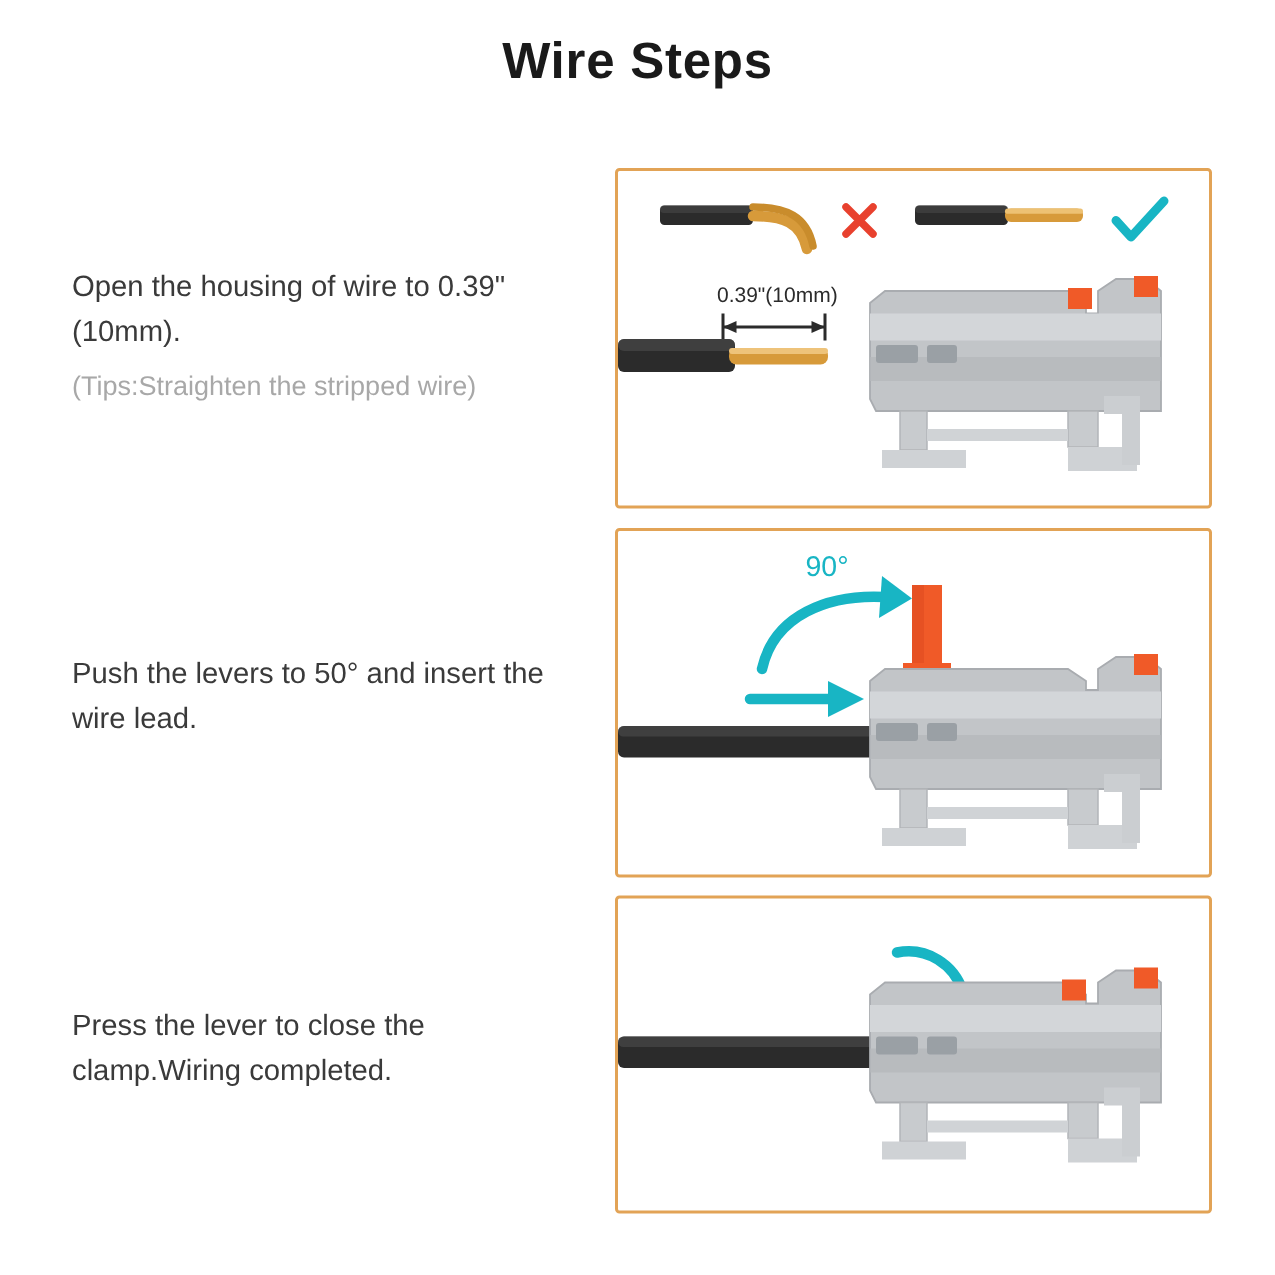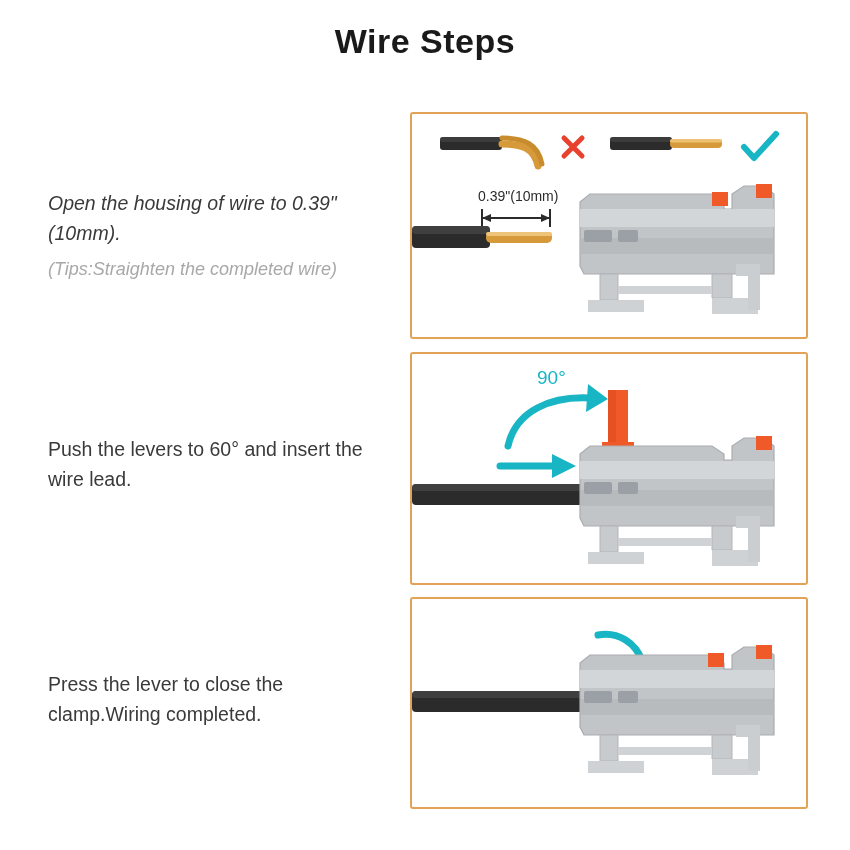--- a/index.html
+++ b/index.html
@@ -42,21 +42,21 @@
   #step-3 { top: 597px; height: 215px; padding-left: 42px; }
 
   .step-text {
     position: absolute;
     left: 48px;
     width: 330px;
     font-size: 19.5px;
     line-height: 30px;
     color: #3a3a3a;
   }
-  #step-1 .step-text { top: 76px; font-style: italic; }
+  #step-1 .step-text { top: 64px; }
   #step-2 .step-text { top: 82px; }
   #step-3 .step-text { top: 72px; }
 
   .step-tip {
     display: block;
     margin-top: 6px;
     color: #a8a8a8;
     font-size: 18px;
     line-height: 30px;
   }
@@ -87,21 +87,21 @@
 </head>
 <body>
 
 <div class="page">
 
   <div class="page-title">Wire Steps</div>
 
   <div class="step-row" id="step-1">
     <div class="step-text">
       <span>Open the housing of wire to 0.39"(10mm).</span>
-      <span class="step-tip">(Tips:Straighten the completed wire)</span>
+      <span class="step-tip">(Tips:Straighten the stripped wire)</span>
     </div>
 
     <div class="panel">
       <svg width="394" height="223" viewBox="0 0 394 223">
 
         <g>
           <rect x="28" y="23" width="62" height="13" rx="3" fill="#2b2b2b"></rect>
           <rect x="28" y="23" width="62" height="5" rx="2.5" fill="#4a4a4a" opacity="0.55"></rect>
           <path d="M90 30 C 110 30, 122 34, 126 52" stroke="#d79a3a" stroke-width="7" fill="none" stroke-linecap="round"></path>
           <path d="M90 24 C 112 24, 126 30, 130 50" stroke="#c98c2c" stroke-width="5" fill="none" stroke-linecap="round"></path>
@@ -154,21 +154,21 @@
           <path d="M176 186 L176 198 L232 198 L232 186 Z" fill="#cfd2d5"></path>
           <path d="M300 184 L300 200 L346 200 L346 184 Z" fill="#cfd2d5"></path>
           <path d="M324 150 L348 150 L348 196 L336 196 L336 162 L324 162 Z" fill="#cbced1"></path>
         </g>
       </svg>
     </div>
   </div>
 
   <div class="step-row" id="step-2">
     <div class="step-text">
-      <span>Push the levers to 60° and insert the wire lead.</span>
+      <span>Push the levers to 50° and insert the wire lead.</span>
     </div>
 
     <div class="panel">
       <svg width="394" height="229" viewBox="0 0 394 229">
 
         <text x="125" y="30" font-family="Liberation Sans, sans-serif" font-size="19" fill="#18b5c4">90°</text>
 
         <g>
           <path d="M96 92 C 104 56, 140 42, 178 44" stroke="#18b5c4" stroke-width="7" fill="none" stroke-linecap="round"></path>
           <path d="M176 30 L196 45 L174 58 Z" fill="#18b5c4"></path>

